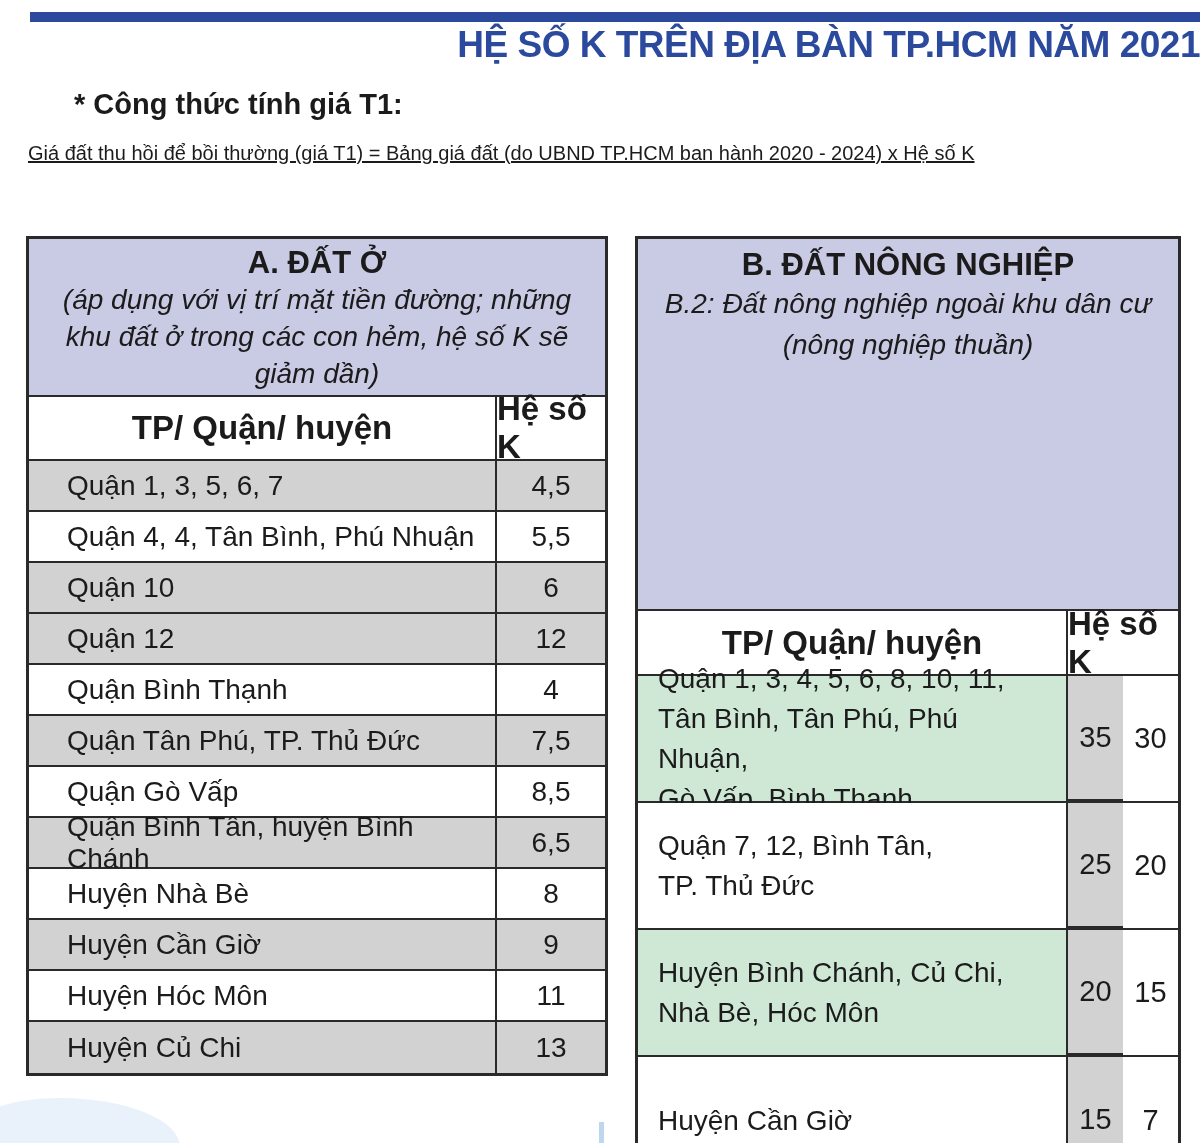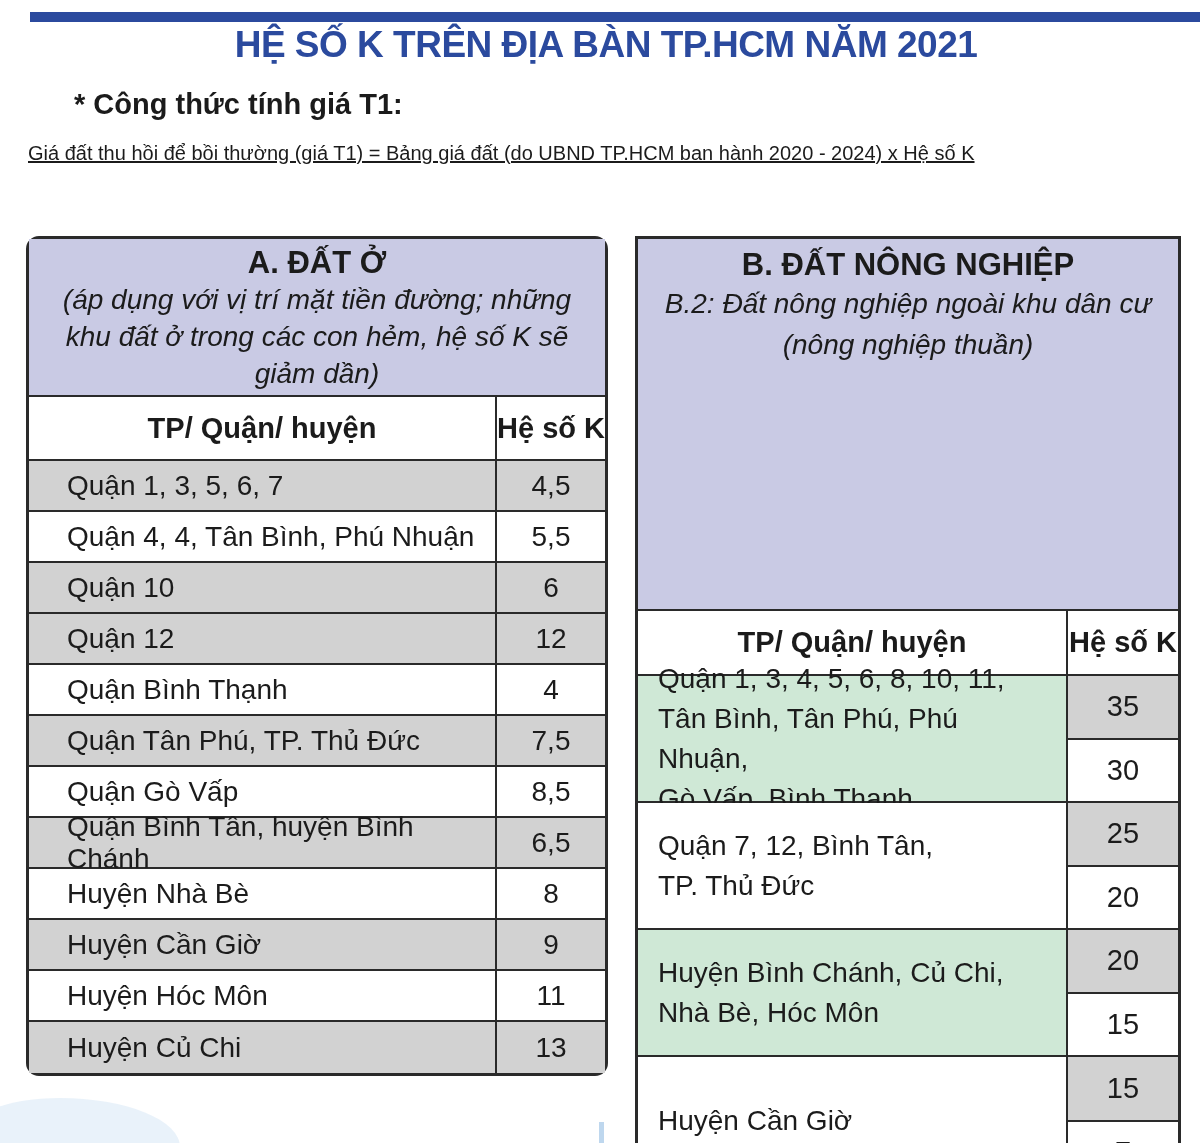--- a/index.html
+++ b/index.html
@@ -6,38 +6,38 @@
   html,body { background:#ffffff; }
   .page {
     position:relative; width:1200px; height:1143px; background:#ffffff;
     overflow:hidden; font-family:"Liberation Sans","DejaVu Sans",sans-serif;
     color:#1b1b1b;
   }
 
   .top-bar { position:absolute; left:30px; top:12px; width:1170px; height:10px; background:#2b4a9e; }
 
   .main-title {
-    position:absolute; left:0; top:24px; width:100%; text-align:center;
+    position:absolute; left:0; top:24px; width:100%; text-align:right;
     font-size:37px; font-weight:bold; color:#2b4a9e; letter-spacing:-0.5px;padding-left:12px;
   }
 
   .formula-label { position:absolute; left:74px; top:88px; font-size:29px; font-weight:bold; }
   .formula-text  { position:absolute; left:28px; top:134px; width:1158px; font-size:20px; line-height:39px;text-decoration:underline; }
 
   
   .tbl { position:absolute; border:3px solid #2a2a2a; background:#ffffff; }
   .head-block { background:#c9cae4; border-bottom:2px solid #2a2a2a; text-align:center; }
   .tbl-title { font-weight:bold; font-size:31px; }
   .tbl-sub   { font-style:italic; font-size:28px; }
-  .cols { display:flex; border-bottom:2px solid #2a2a2a; font-weight:bold; font-size:29px; }
+  .cols { display:flex; border-bottom:2px solid #2a2a2a; font-weight:bold; font-size:33px; }
   .col-name { flex:1; display:flex; align-items:center; justify-content:center; }
   .col-k    { display:flex; align-items:center; justify-content:center; border-left:2px solid #2a2a2a; }
 
   
-  .table-a { left:26px; top:236px; width:582px;border-radius:13px; }
+  .table-a { left:26px; top:236px; width:582px; }
   .table-a .head-block { height:158px; padding:6px 10px 0; }
   .table-a .tbl-sub { line-height:37px; }
   .table-a .cols { height:64px; }
   .table-a .col-k { width:110px; }
   .ta-row { display:flex; height:51px; font-size:28px; border-bottom:2px solid #2a2a2a; background:#ffffff; }
   .ta-row:last-child { border-bottom:none; }
   .ta-row.gray { background:#d2d2d2; }
   .ta-row .name { flex:1; display:flex; align-items:center; padding-left:10px;margin-left:28px; }
   .ta-row .k { width:110px; border-left:2px solid #2a2a2a; display:flex; align-items:center; justify-content:center; }
 
@@ -47,21 +47,21 @@
   .table-b .tbl-sub { line-height:41px; }
   .table-b .cols { height:65px; }
   .table-b .col-k { width:112px; }
   .tb-group { display:flex; height:127px; border-bottom:2px solid #2a2a2a; }
   .tb-group:last-child { border-bottom:none; }
   .tb-group .g-name {
     flex:1; display:flex; align-items:center; padding-left:20px; padding-right:26px;
     font-size:28px; line-height:40px; white-space:pre-line; background:#ffffff;
   }
   .tb-group.green .g-name { background:#cfe8d6; }
-  .tb-group .g-vals { width:112px; border-left:2px solid #2a2a2a; display:flex; flex-direction:column; }
+  .tb-group .g-vals { width:112px; border-left:2px solid #2a2a2a; display:flex; flex-direction:row; }
   .tb-group .k-top {
     flex:1; background:#d2d2d2; border-bottom:2px solid #2a2a2a;
     display:flex; align-items:center; justify-content:center; font-size:29px;
   }
   .tb-group .k-bottom {
     flex:1; background:#ffffff;
     display:flex; align-items:center; justify-content:center; font-size:29px;
   }
 
   

